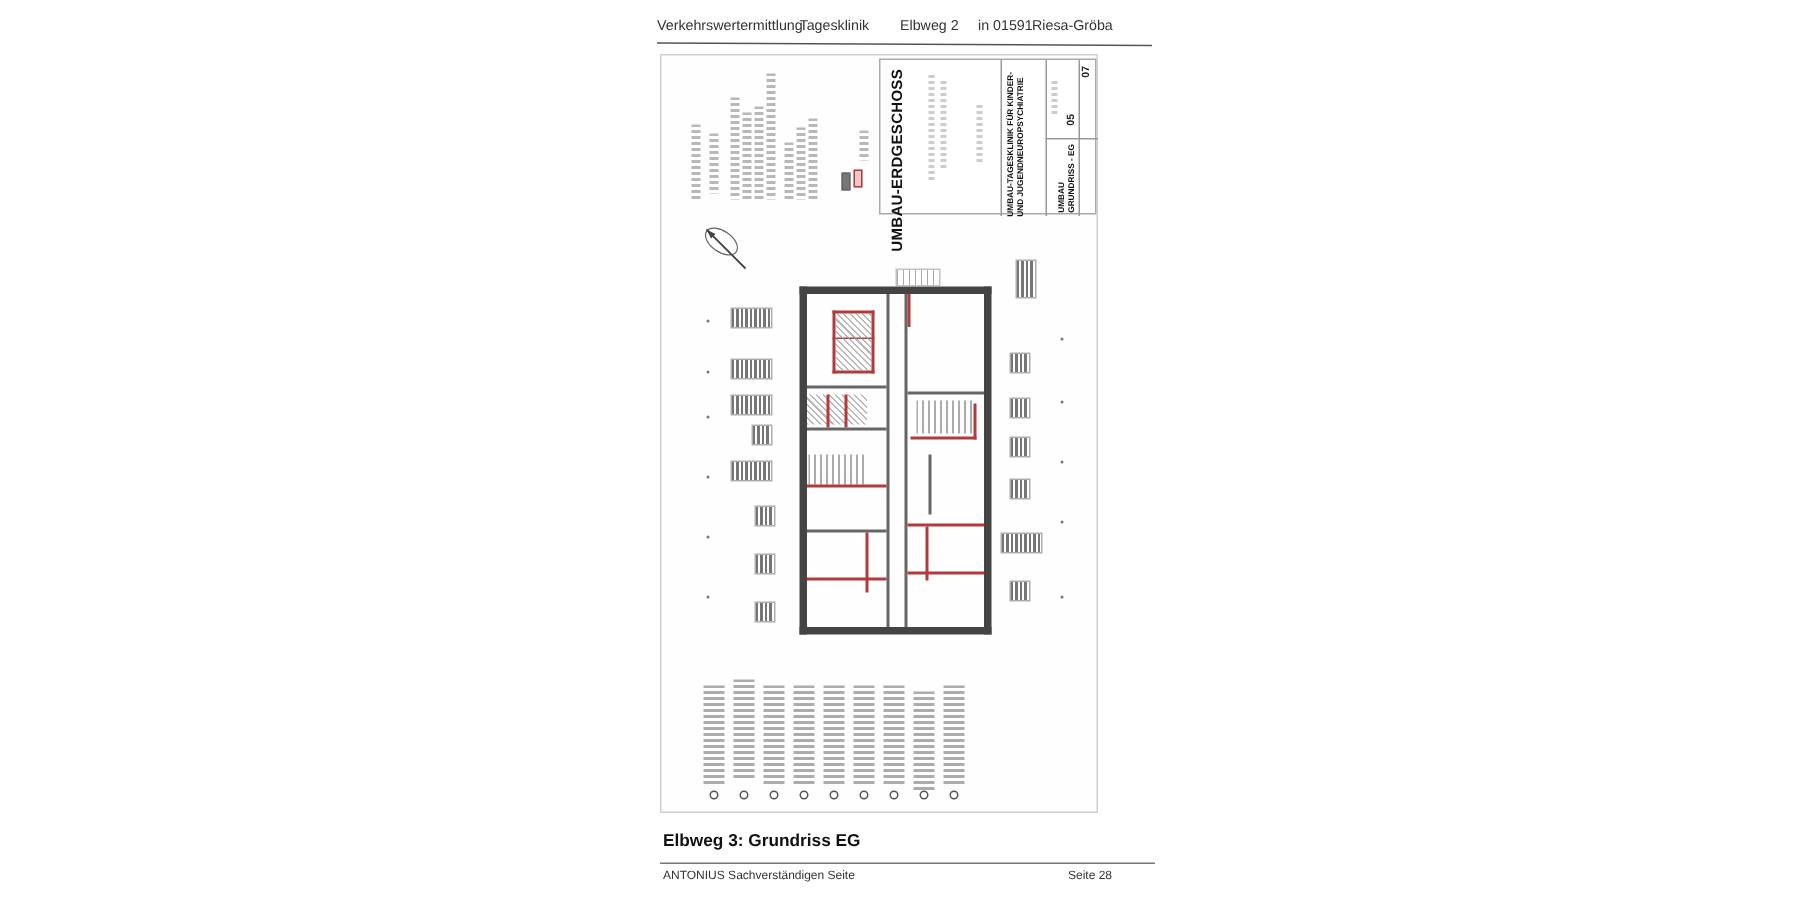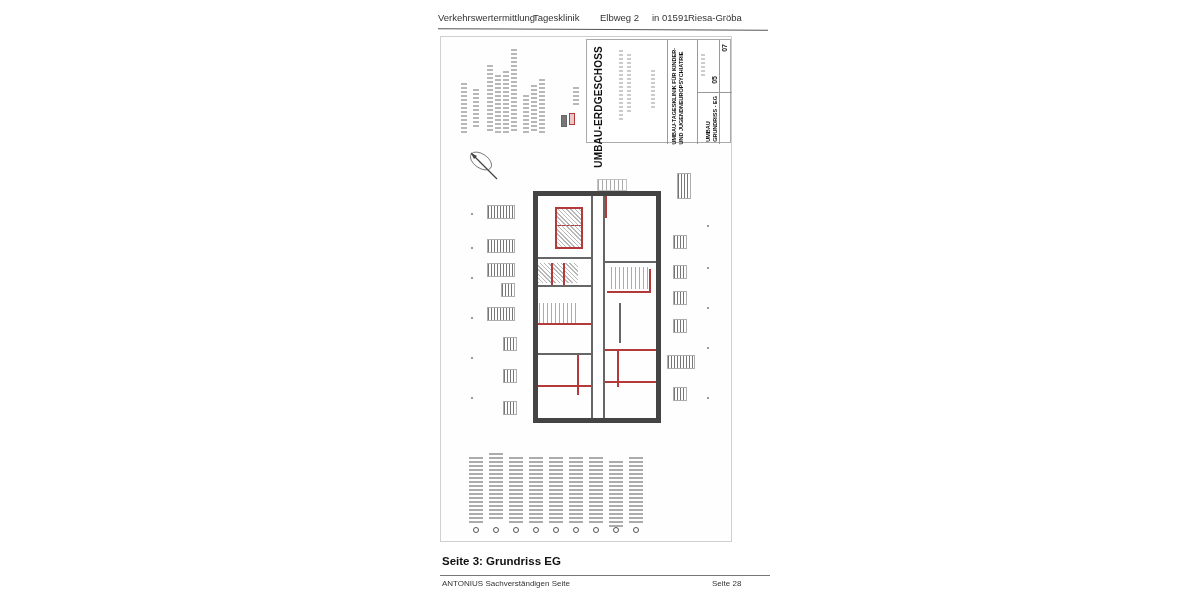--- a/index.html
+++ b/index.html
@@ -206,18 +206,18 @@
     <div class="sched" style="left:128px;top:420px;"></div>
       <div class="circ" style="left:132px;top:490px;"></div>
     <div class="sched" style="left:148px;top:420px;"></div>
       <div class="circ" style="left:152px;top:490px;"></div>
     <div class="sched" style="left:168px;top:424px;"></div>
       <div class="circ" style="left:172px;top:490px;"></div>
     <div class="sched" style="left:188px;top:420px;"></div>
       <div class="circ" style="left:192px;top:490px;"></div>
   </div>
 
-  <div class="caption">Seite 3: Grundriss EG</div>
+  <div class="caption">Elbweg 3: Grundriss EG</div>
 
   <div class="footer-rule"></div>
   <div class="footer-left">ANTONIUS Sachverständigen Seite</div>
   <div class="footer-right">Seite 28</div>
 </div>
 
 </body></html>

